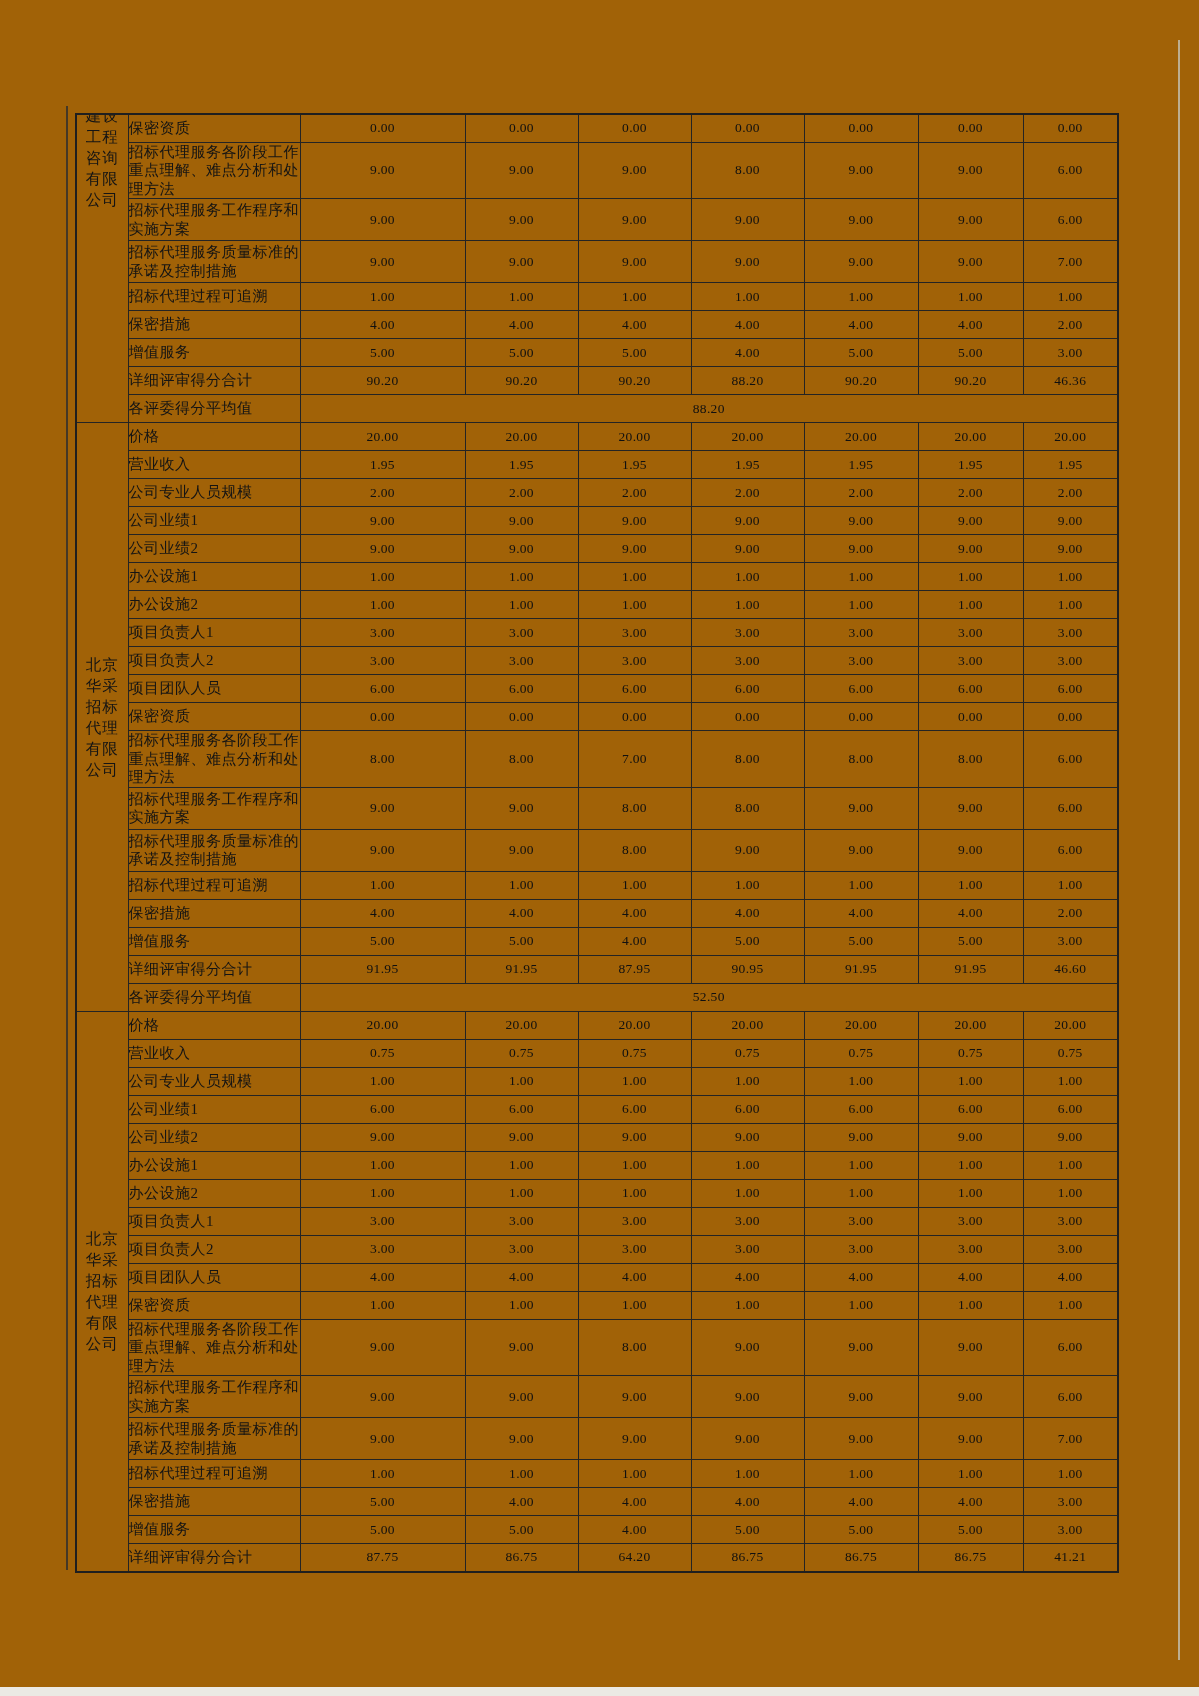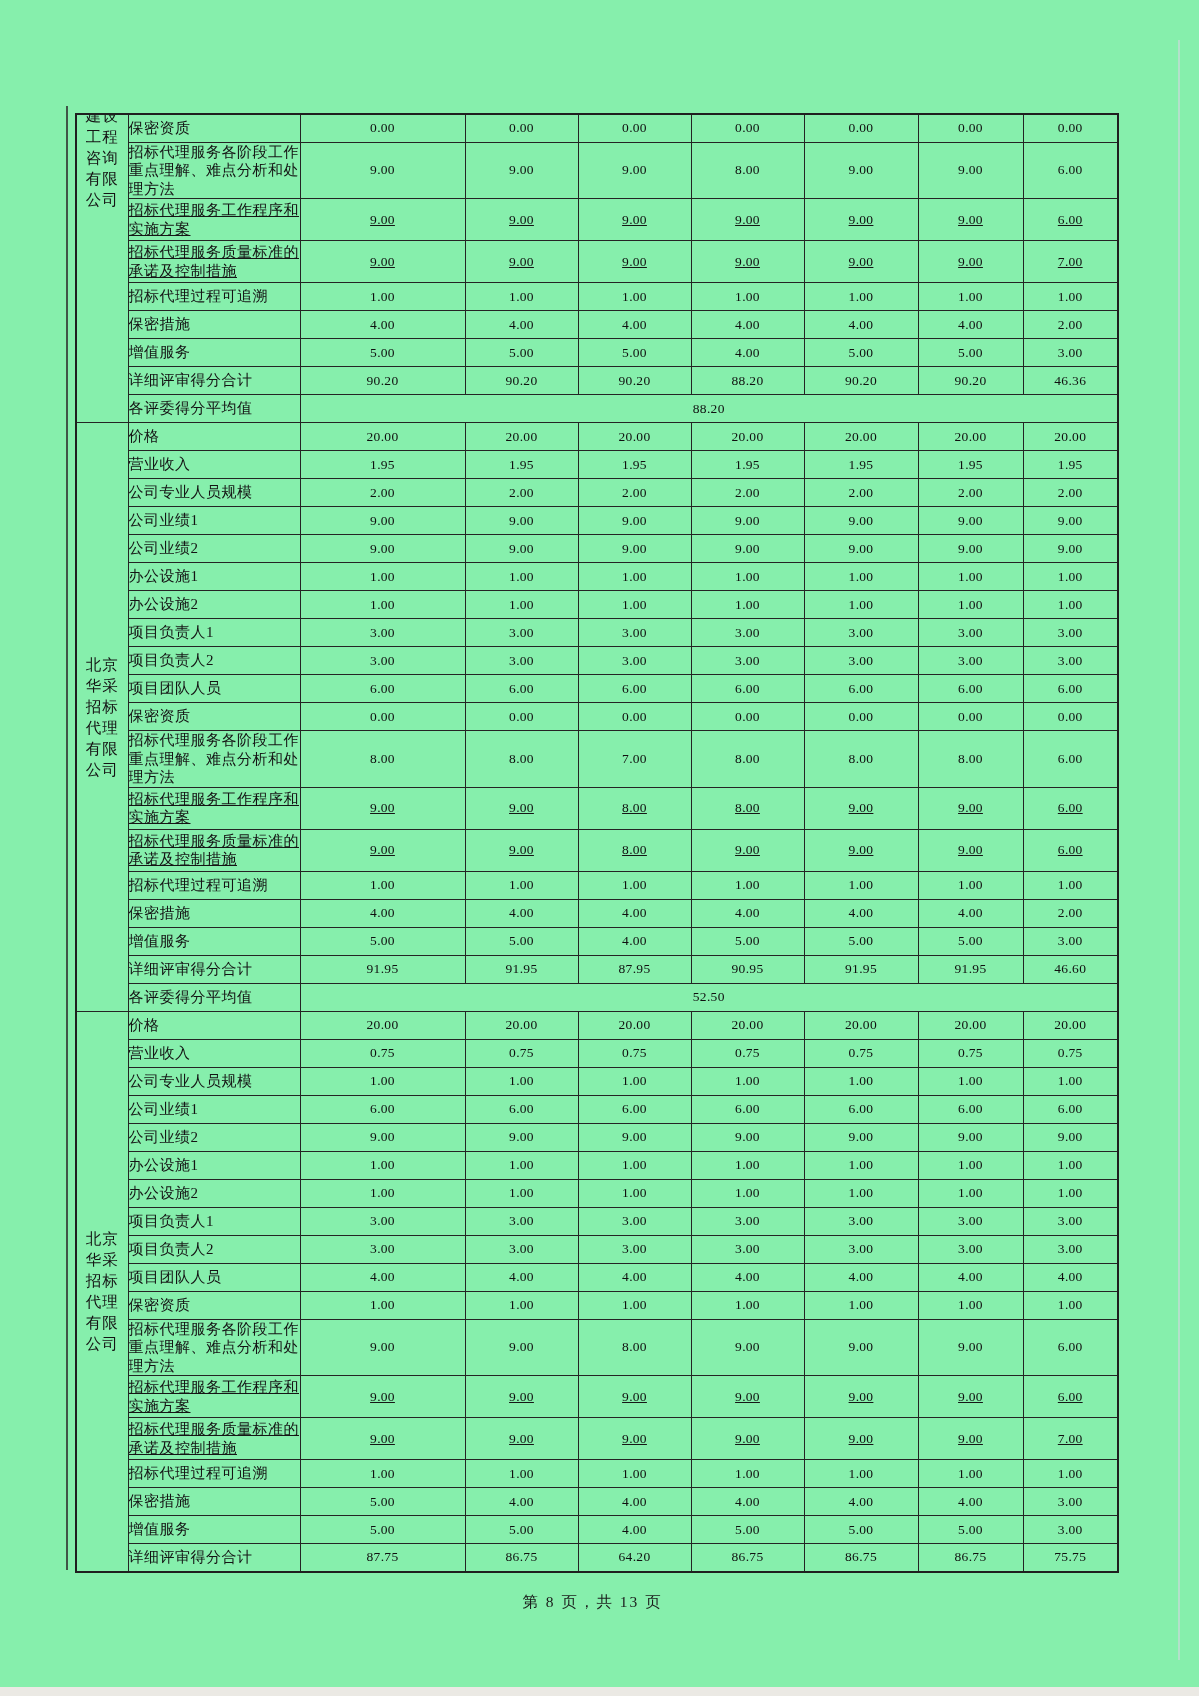--- a/index.html
+++ b/index.html
@@ -6,21 +6,21 @@
     margin: 0; padding: 0;
     background: #ffffff;
     width: 1199px; height: 1696px;
     overflow: hidden;
     font-family: "Liberation Serif", "DejaVu Serif", serif;
     color: #161616;
   }
   #page {
     position: relative;
     width: 1199px; height: 1696px;
-    background: #86efac;
+    background: #a16207;
   }
   
   .edge-line-left {
     position: absolute; left: 66px; top: 106px;
     width: 2px; height: 1464px;
     background: #2e2e2e; opacity: .8;
   }
   .edge-line-right {
     position: absolute; left: 1178px; top: 40px;
     width: 2px; height: 1620px;
@@ -39,21 +39,21 @@
     width: 1042px;
     border: 2.5px solid #1f1f1f;
   }
   #score-table td {
     border: 1.6px solid #242424;
     padding: 0;
     overflow: hidden;
   }
   tbody.section tr:first-child td { border-top: 2.5px solid #1b1b1b; }
   tr.h1 { height: 28px; }
-  tr.h2 { height: 42px; text-decoration: underline; }
+  tr.h2 { height: 42px; }
   tr.h3 { height: 56px; }
   td.label {
     font-size: 15px;
     line-height: 18.5px;
     padding: 1px 2px 1px 5px;
     letter-spacing: .5px;
     vertical-align: middle;
     color: #141414;
     margin-left: 36px;
   }
@@ -573,20 +573,19 @@
           <td class="val">3.00</td>
         </tr>
         <tr class="h1">
           <td class="label">详细评审得分合计</td>
           <td class="val">87.75</td>
           <td class="val">86.75</td>
           <td class="val">64.20</td>
           <td class="val">86.75</td>
           <td class="val">86.75</td>
           <td class="val">86.75</td>
-          <td class="val">75.75</td>
+          <td class="val">41.21</td>
         </tr>
       </tbody>
     </table>
 
-  <div id="footer">第 8 页，共 13 页</div>
 
 </div>
 
 </body></html>

